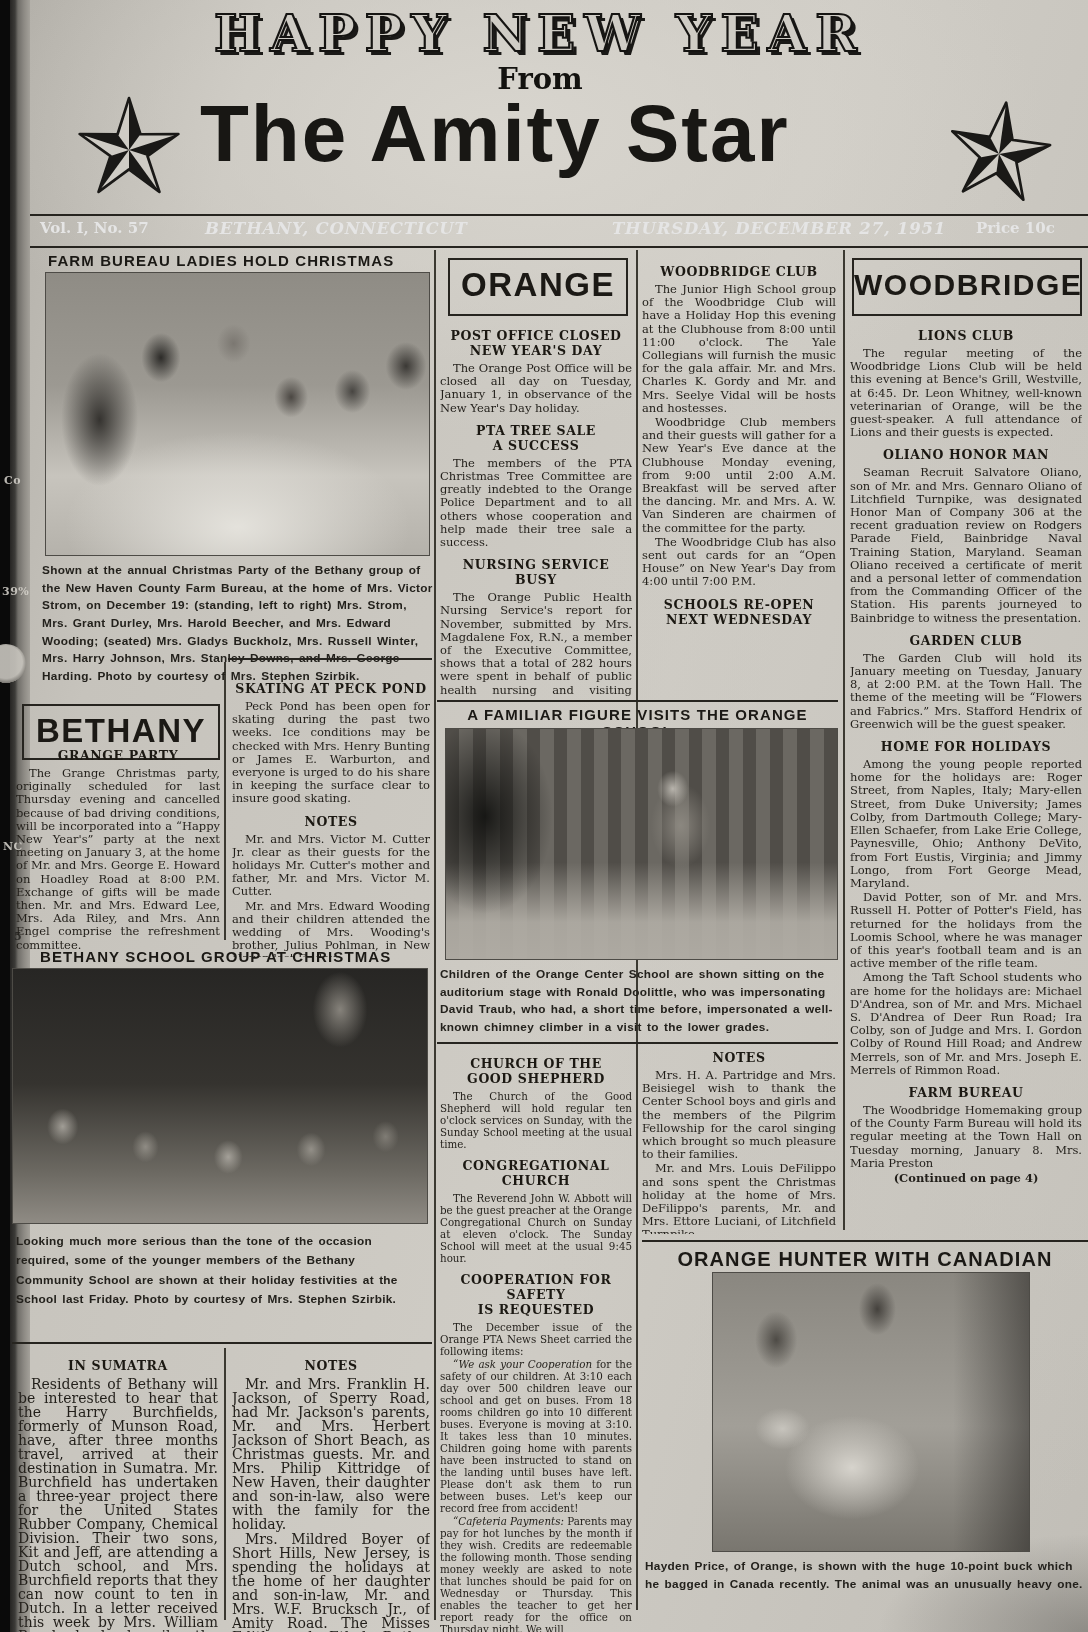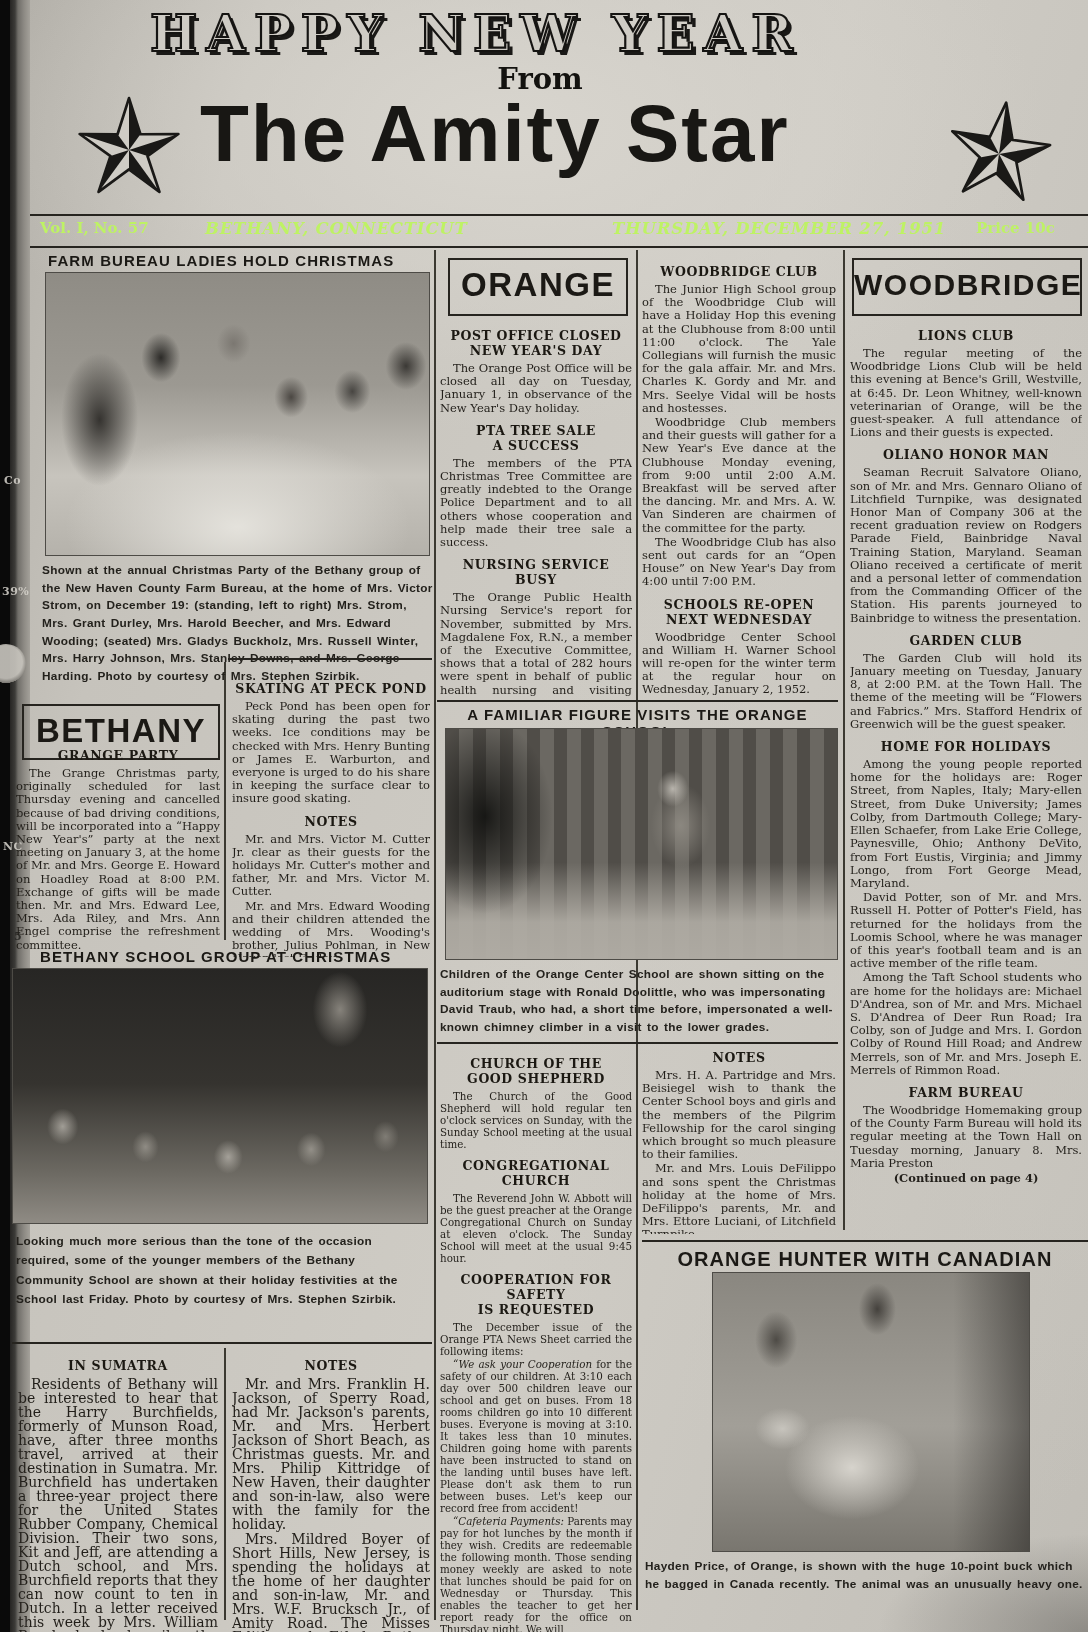--- a/index.html
+++ b/index.html
@@ -21,34 +21,34 @@
     position:absolute; left:0; top:0; width:30px; height:1632px;
     background: linear-gradient(to right,#0a0a0a 0,#0a0a0a 10px,#262523 10px,#3c3b38 15px,#6f6d68 18px,#8d8a84 24px,#a4a19a 30px);
   }
   .frag { position:absolute; color:#d8d5ce; font:bold 11px "DejaVu Serif", serif; letter-spacing:.5px; opacity:.85; filter: blur(.4px); }
   .frag.dark { color:#23221f; }
   .edge-stamp { position:absolute; left:-14px; top:644px; width:40px; height:40px; border-radius:50%;
     background: radial-gradient(circle at 50% 45%, #c9c6bf 0 55%, #8a8781 70%, rgba(40,39,36,.0) 71%); opacity:.9; }
 
   
   .banner {
-    position:absolute; left:150px; top:4px; width:780px; 
+    position:absolute; left:150px; top:4px; width:780px; text-align:center;
     font:bold 50px "DejaVu Serif", serif; letter-spacing:9px;
     color:#cfccc5; -webkit-text-stroke:2.2px #151412;
     text-shadow: 4px 4px 0 #1a1917;
   }
   .from { position:absolute; left:300px; top:62px; width:480px; text-align:center;
     font:bold 29px "DejaVu Serif", serif; color:#13120f; }
   .title { position:absolute; left:200px; top:86px; width:680px; text-align:left;
     font:bold 80px/1.2 "Liberation Sans", sans-serif; letter-spacing:2px; color:#181714; }
   .star { position:absolute; width:108px; height:108px; }
   .star svg { width:100%; height:100%; }
 
   .dl-rule { position:absolute; left:30px; width:1058px; height:2px; background:#26241f; }
-  .dl { position:absolute; top:219px; color:#bef264; white-space:nowrap; }
+  .dl { position:absolute; top:219px; color:#e5e5e5; white-space:nowrap; }
   .dl-italic { font:bold italic 16.5px "DejaVu Serif", serif; letter-spacing:.8px; }
   .dl-plain  { font:bold 15px "DejaVu Serif", serif; }
 
   .vrule { position:absolute; width:1.5px; background:#3b3931; }
   .hrule { position:absolute; height:2px; background:#26241f; }
 
   .photo-head { position:absolute; font:bold 15px "Liberation Sans", sans-serif; letter-spacing:1.1px; color:#1b1915; text-align:center; }
   .caption { position:absolute; font:bold 11.8px/1.5 "Liberation Sans", sans-serif; letter-spacing:.3px; word-spacing:1.6px; color:#23211c; }
   .photo { position:absolute; border:1px solid #4d4b46; }
 
@@ -207,21 +207,20 @@
     <p>The Orange Public Health Nursing Service's report for November, submitted by Mrs. Magdalene Fox, R.N., a member of the Executive Committee, shows that a total of 282 hours were spent in behalf of public health nursing and visiting nursing during the month.</p>
   </div>
 
   <div class="col" style="left:642px; top:256px; width:194px; height:440px;">
     <div class="art-head">WOODBRIDGE CLUB</div>
     <p>The Junior High School group of the Woodbridge Club will have a Holiday Hop this evening at the Clubhouse from 8:00 until 11:00 o'clock. The Yale Collegians will furnish the music for the gala affair. Mr. and Mrs. Charles K. Gordy and Mr. and Mrs. Seelye Vidal will be hosts and hostesses.</p>
     <p>Woodbridge Club members and their guests will gather for a New Year's Eve dance at the Clubhouse Monday evening, from 9:00 until 2:00 A.M. Breakfast will be served after the dancing. Mr. and Mrs. A. W. Van Sinderen are chairmen of the committee for the party.</p>
     <p>The Woodbridge Club has also sent out cards for an “Open House” on New Year's Day from 4:00 until 7:00 P.M.</p>
     <div class="art-head">SCHOOLS RE-OPEN
 NEXT WEDNESDAY</div>
-    <p>Woodbridge Center School and William H. Warner School will re-open for the winter term at the regular hour on Wednesday, January 2, 1952.</p>
   </div>
 
   <div class="hrule" style="left:437px; top:700px; width:401px;"></div>
   <div class="photo-head" style="left:437px; top:706px; width:401px;">A FAMILIAR FIGURE VISITS THE ORANGE SCHOOL</div>
   <div class="photo ph-santa" style="left:445px; top:728px; width:393px; height:232px;"></div>
   <div class="caption" style="left:440px; top:966px; width:396px;">Children of the Orange Center School are shown sitting on the auditorium stage with Ronald Doolittle, who was impersonating David Traub, who had, a short time before, impersonated a well-known chimney climber in a visit to the lower grades.</div>
   <div class="hrule" style="left:437px; top:1042px; width:401px; height:1.5px;"></div>
 
   <div class="col denser" style="left:440px; top:1048px; width:192px; height:584px;">
     <div class="art-head">CHURCH OF THE

